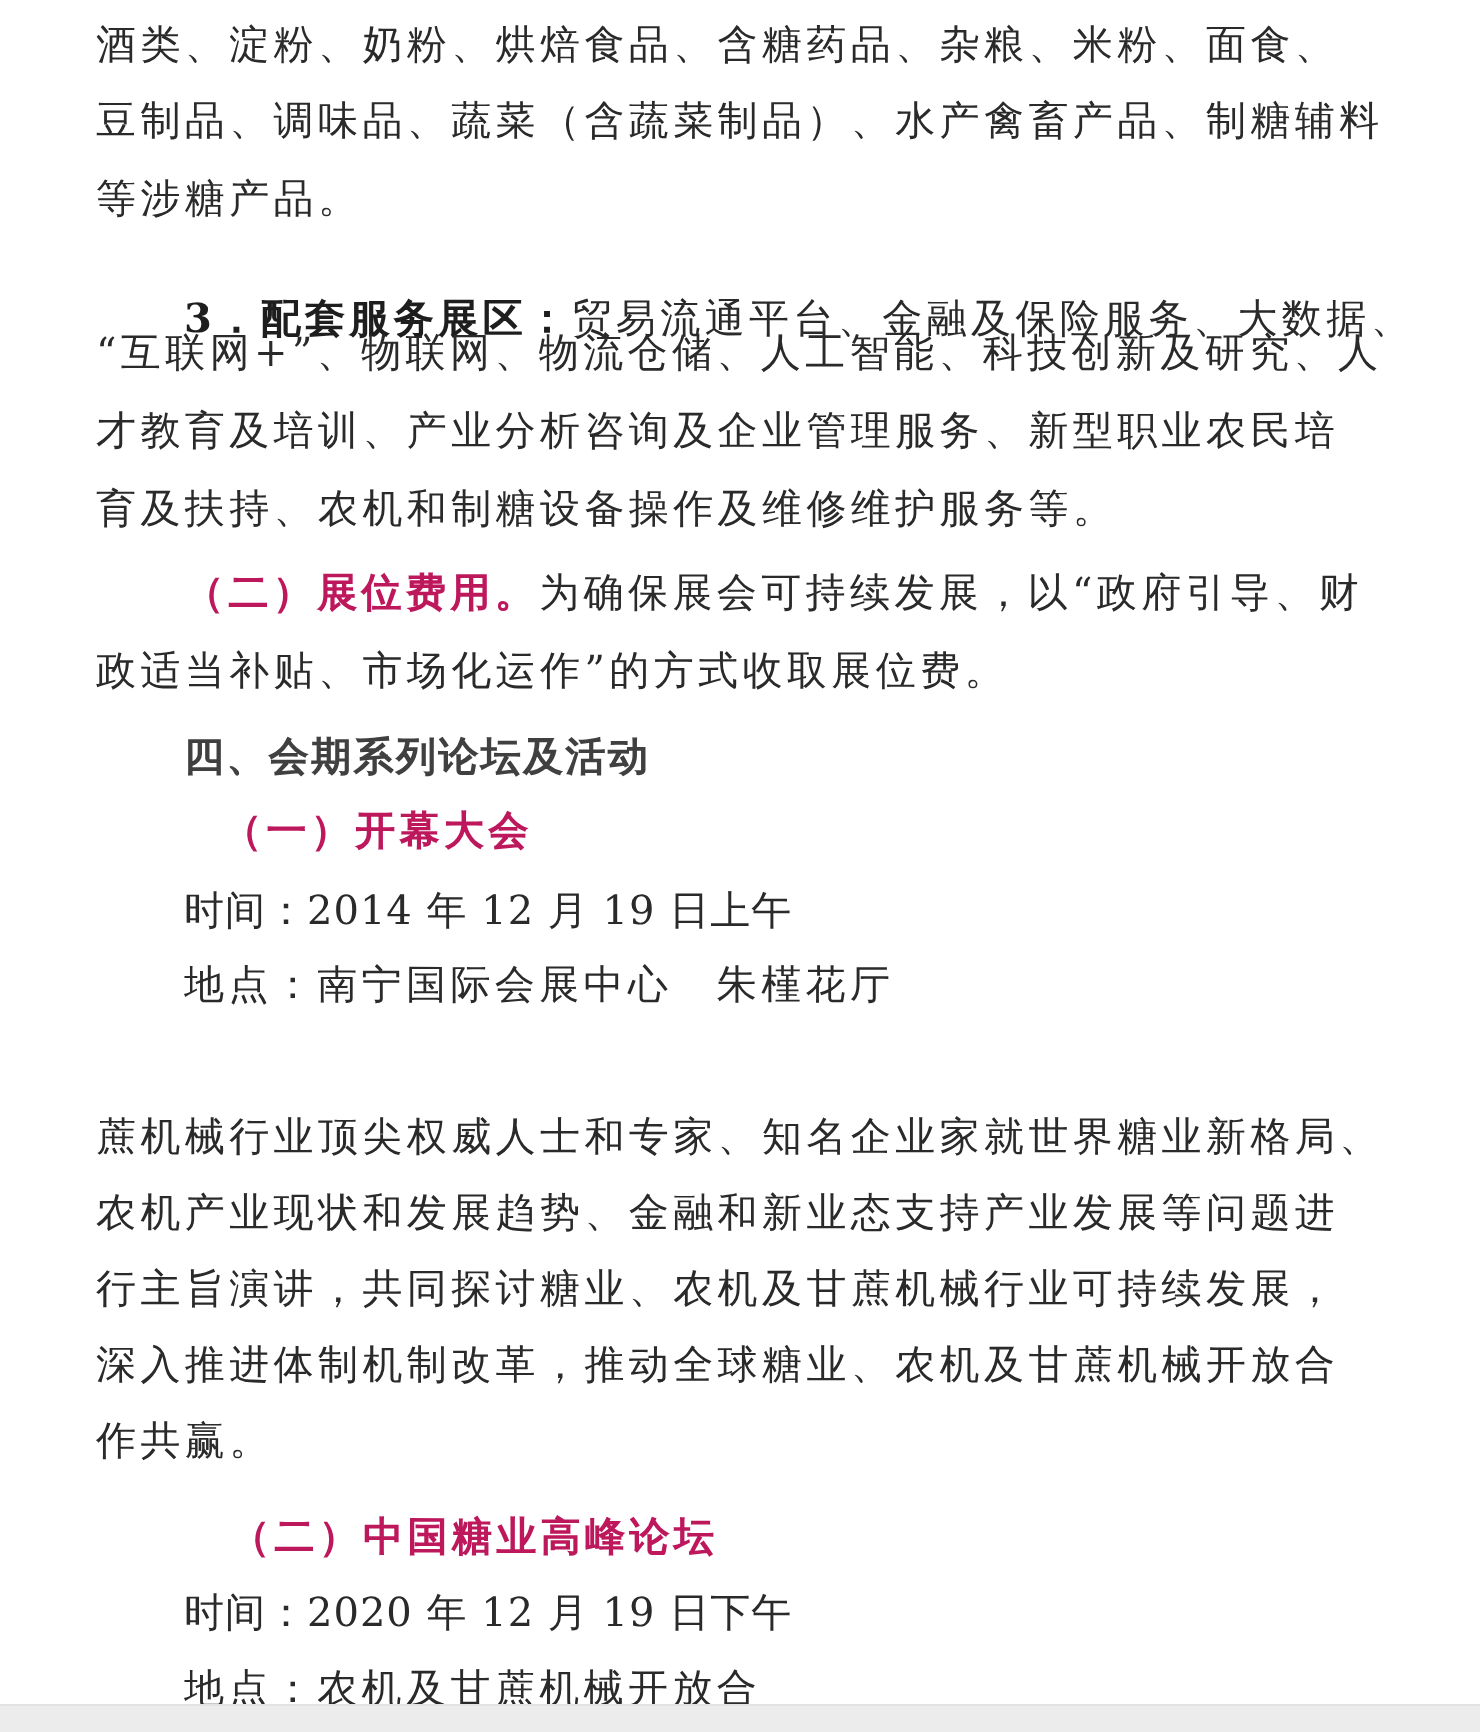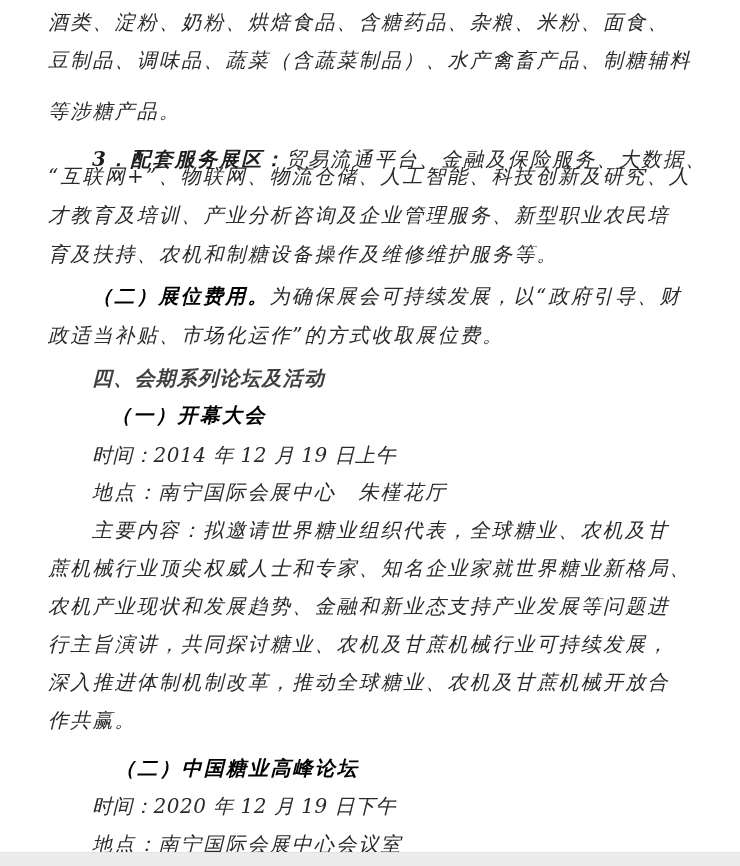--- a/index.html
+++ b/index.html
@@ -15,21 +15,20 @@
     font-family: "DejaVu Serif", "Liberation Serif", serif;
     color: #222222;
   }
   .page {
     position: absolute;
     left: 0;
     top: 0;
     width: 740px;
     height: 736px;
     background: #ffffff;
-    font-style: italic;
   }
   .bottom-bar {
     position: absolute;
     left: 0;
     top: 852px;
     width: 740px;
     height: 14px;
     background: #ececec;
     border-top: 1px solid #e2e2e2;
   }
@@ -44,56 +43,55 @@
     color: #2a2a2a;
   }
   .indent { left: 92px; }
   .bold { font-weight: bold; color: #1e1e1e; }
   .heading {
     font-family: "DejaVu Sans", "Liberation Sans", sans-serif;
     font-weight: bold;
     letter-spacing: 1.2px;
     color: #404040;
   }
-  .kai { color: #000000; font-weight: 600; }
+  .kai { color: #be185d; font-weight: 600; }
   .num { letter-spacing: 0.5px; }
 </style>
 </head>
 <body>
 
 <div class="page">
 
   <div class="line" style="top:7px;">酒类、淀粉、奶粉、烘焙食品、含糖药品、杂粮、米粉、面食、</div>
   <div class="line" style="top:45px;">豆制品、调味品、蔬菜（含蔬菜制品）、水产禽畜产品、制糖辅料</div>
-  <div class="line" style="top:84px;margin-top:12px;">等涉糖产品。</div>
+  <div class="line" style="top:84px;">等涉糖产品。</div>
 
   <div class="line indent" style="top:123px;margin-top:21px;">
     <span class="bold">3．配套服务展区：</span><span>贸易流通平台、金融及保险服务、大数据、</span>
   </div>
   <div class="line" style="top:161px;">“互联网+”、物联网、物流仓储、人工智能、科技创新及研究、人</div>
   <div class="line" style="top:200px;text-align:center;">才教育及培训、产业分析咨询及企业管理服务、新型职业农民培</div>
   <div class="line" style="top:239px;">育及扶持、农机和制糖设备操作及维修维护服务等。</div>
 
   <div class="line indent" style="top:281px;">
     <span class="kai">（二）展位费用。</span><span>为确保展会可持续发展，以“政府引导、财</span>
   </div>
   <div class="line" style="top:320px;">政适当补贴、市场化运作”的方式收取展位费。</div>
 
   <div class="line indent heading" style="top:363px;">四、会期系列论坛及活动</div>
 
   <div class="line indent kai" style="top:400px;margin-left:19px;">（一）开幕大会</div>
   <div class="line indent num" style="top:440px;">时间：2014 年 12 月 19 日上午</div>
   <div class="line indent" style="top:477px;">地点：南宁国际会展中心　朱槿花厅</div>
 
-  <div class="line indent" style="top:515px;">主要内容：拟邀请世界糖业组织代表，全球糖业、农机及甘</div>
   <div class="line" style="top:553px;">蔗机械行业顶尖权威人士和专家、知名企业家就世界糖业新格局、</div>
   <div class="line" style="top:591px;">农机产业现状和发展趋势、金融和新业态支持产业发展等问题进</div>
   <div class="line" style="top:629px;">行主旨演讲，共同探讨糖业、农机及甘蔗机械行业可持续发展，</div>
   <div class="line" style="top:667px;">深入推进体制机制改革，推动全球糖业、农机及甘蔗机械开放合</div>
   <div class="line" style="top:705px;text-align:right;">作共赢。</div>
 
   <div class="line indent kai" style="top:753px;margin-left:23px;">（二）中国糖业高峰论坛</div>
   <div class="line indent num" style="top:791px;">时间：2020 年 12 月 19 日下午</div>
-  <div class="line indent" style="top:829px;">地点：南宁国际会展中心会议室</div>
+  <div class="line indent" style="top:829px;">地点：农机及甘蔗机械开放合</div>
 
 </div>
 
 <div class="bottom-bar"></div>
 
 </body></html>

